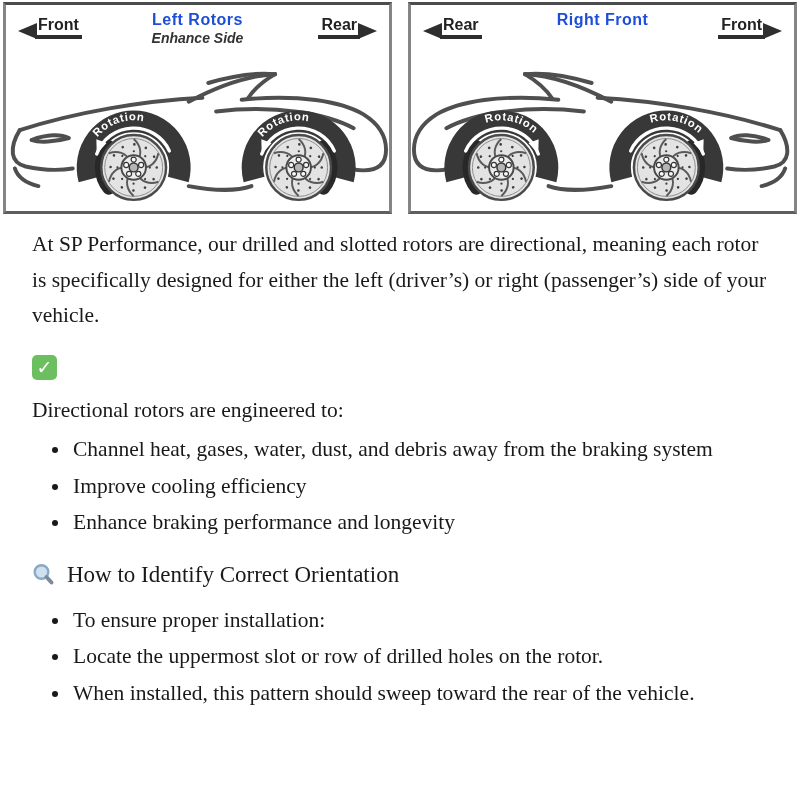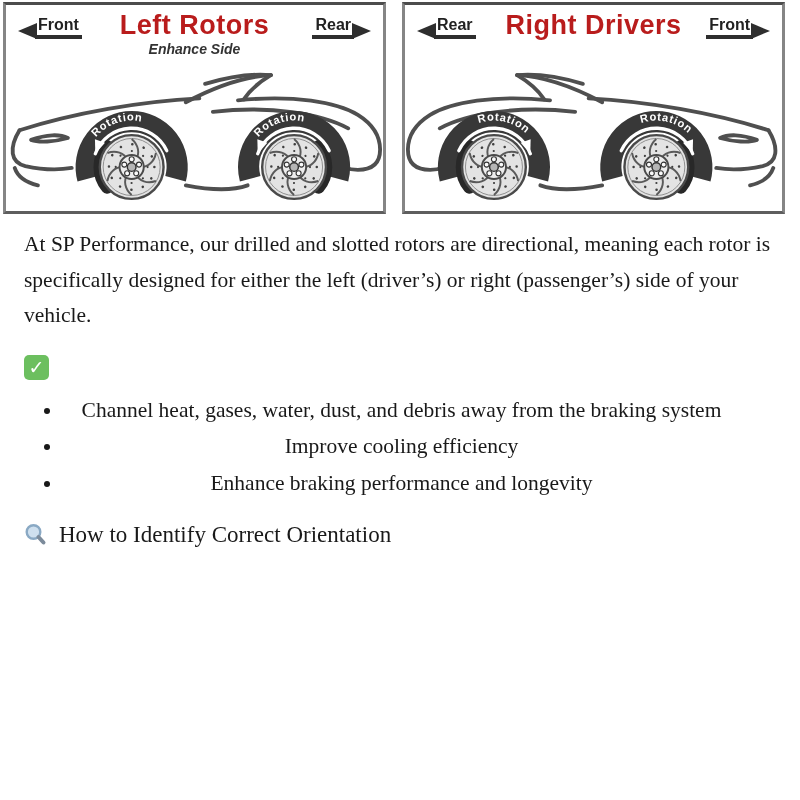--- a/index.html
+++ b/index.html
@@ -1,45 +1,45 @@
 <!DOCTYPE html>
 <html><head>
 <meta charset="utf-8">
 <style>
   html,body{margin:0;padding:0;background:#ffffff;}
   body{width:800px;height:800px;overflow:hidden;color:#191919;
        font-family:"Liberation Serif","DejaVu Serif",serif;}
 
   
-  .diagram{display:flex;gap:16px;padding:2px 15px 0 3px;background:#fff;}
+  .diagram{display:flex;gap:16px;padding:2px 3px 0 3px;background:#fff;}
   .panel{flex:1;box-sizing:border-box;height:212px;background:#fff;position:relative;
          border:3px solid #858585;border-top-color:#4c4c4c;border-bottom-color:#5e5e5e;
          font-family:"Liberation Sans","DejaVu Sans",sans-serif;overflow:hidden;}
   .panel-head{position:relative;height:50px;padding-top:7px;text-align:center;}
-  .panel-title{font-size:27px;font-weight:bold;color:#b91c1c;line-height:1;letter-spacing:.5px;}
+  .panel-title{font-size:16px;font-weight:bold;color:#1d4ed8;line-height:1;letter-spacing:.5px;}
   .panel-sub{font-size:14px;font-weight:bold;font-style:italic;color:#333;margin-top:2px;}
   .dir{position:absolute;top:11px;display:flex;align-items:center;}
   .dir-left{left:12px;}
   .dir-right{right:12px;}
   .dir .lbl{font-size:16px;font-weight:bold;color:#222;border-bottom:4px solid #2e2e2e;
             padding:0 3px 1px 3px;line-height:1.1;}
   .tri{width:0;height:0;border-top:8px solid transparent;border-bottom:8px solid transparent;
        transform:translateY(4px);}
   .tri-left{border-right:19px solid #2e2e2e;margin-right:-2px;}
   .tri-right{border-left:19px solid #2e2e2e;margin-left:-2px;}
   .car-svg{display:block;width:100%;height:148px;margin-top:2px;}
 
   
-  .content{padding:13px 28px 0 24px;font-size:21.5px;line-height:35.5px;}
+  .content{padding:13px 28px 0 32px;font-size:21.5px;line-height:35.5px;}
   .intro{margin:0;}
   h2.sec{display:flex;align-items:center;gap:11px;font-size:23px;line-height:30px;
          margin:21px 0 13px 0;font-weight:bold;}
   h2.sec.light{font-weight:normal;margin-top:19px;}
   .lead{margin:0 0 4px 0;}
-  ul{margin:4px 0 10px 0;padding:0 34px 0 39px;list-style:disc;text-align:center;}
+  ul{margin:4px 0 10px 0;padding:0 34px 0 39px;list-style:disc;}
   li{margin:0 0 1px 0;padding-left:2px;}
   .check-icon{display:inline-flex;align-items:center;justify-content:center;flex:0 0 auto;
       width:25px;height:25px;border-radius:5px;background:#6cbf5f;
       color:#fff;font-size:19px;font-weight:bold;
       font-family:"DejaVu Sans",sans-serif;line-height:1;}
   .mag-icon{flex:0 0 auto;display:inline-block;}
 </style>
 </head>
 <body>
 
@@ -129,21 +129,21 @@
       </text>
     </svg>
   </div>
 
   <div class="panel">
     <div class="panel-head">
       <div class="dir dir-left">
         <span class="tri tri-left"></span>
         <span class="lbl">Rear</span>
       </div>
-      <div class="panel-title">Right Drivers</div>
+      <div class="panel-title">Right Front</div>
       <div class="dir dir-right">
         <span class="lbl">Front</span>
         <span class="tri tri-right"></span>
       </div>
     </div>
 
     <svg class="car-svg" viewBox="0 0 390 140">
       <use href="#carbody" transform="translate(390,0) scale(-1,1)"></use>
       <use href="#arrow-cw" transform="translate(92,100)"></use>
       <use href="#arrow-cw" transform="translate(260,100)"></use>
@@ -160,29 +160,35 @@
 </div>
 
 <div class="content">
 
   <p class="intro">At SP Performance, our drilled and slotted rotors are directional, meaning each rotor is specifically designed for either the left (driver’s) or right (passenger’s) side of your vehicle.</p>
 
   <h2 class="sec">
     <span class="check-icon">✓</span>
   </h2>
 
+  <p class="lead">Directional rotors are engineered to:</p>
 
   <ul>
     <li>Channel heat, gases, water, dust, and debris away from the braking system</li>
     <li>Improve cooling efficiency</li>
     <li>Enhance braking performance and longevity</li>
   </ul>
 
   <h2 class="sec light">
     <svg class="mag-icon" width="24" height="24" viewBox="0 0 24 24">
       <circle cx="9.5" cy="9" r="6.8" fill="#cfe0ef" stroke="#8aa9c4" stroke-width="2.4"></circle>
       <line x1="14.5" y1="14" x2="19.5" y2="19.5" stroke="#7c8b9b" stroke-width="4" stroke-linecap="round"></line>
     </svg>
     <span>How to Identify Correct Orientation</span>
   </h2>
 
+  <ul>
+    <li>To ensure proper installation:</li>
+    <li>Locate the uppermost slot or row of drilled holes on the rotor.</li>
+    <li>When installed, this pattern should sweep toward the rear of the vehicle.</li>
+  </ul>
 
 </div>
 
 </body></html>

